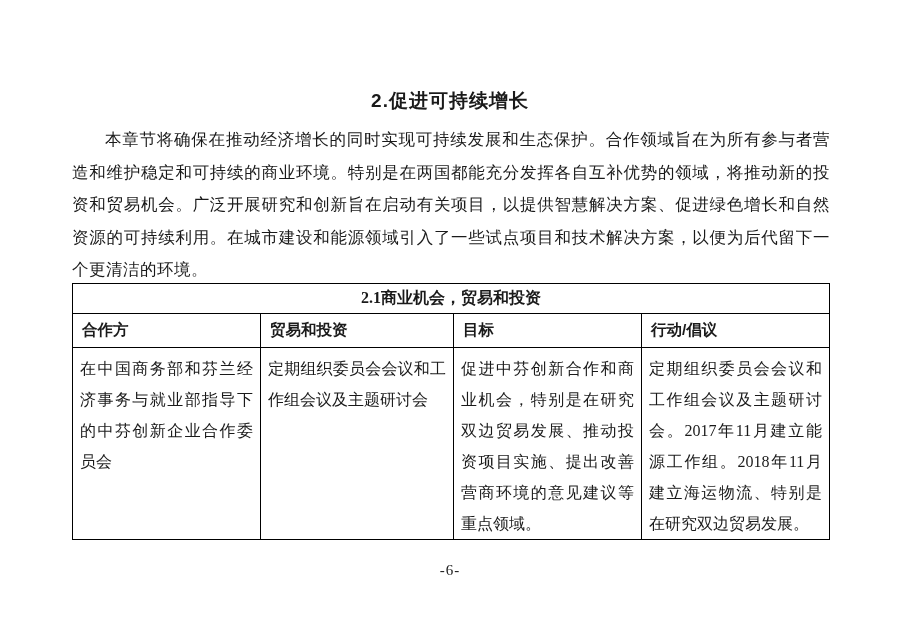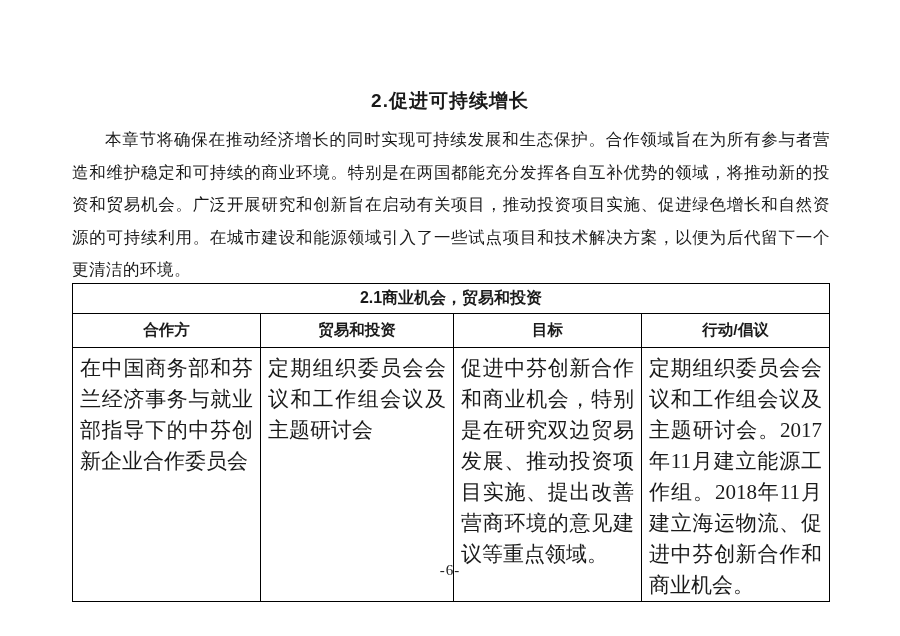--- a/index.html
+++ b/index.html
@@ -48,38 +48,38 @@
     table-layout: fixed;
   }
   table.coop-table td {
     border: 1px solid #000000;
     box-sizing: border-box;
   }
   .table-title-cell {
     height: 30px;
     text-align: center;
     vertical-align: middle;
-    font-family: Liberation Sans, sans-serif;
+    font-family: Liberation Serif, serif;
     font-weight: 700;
     font-size: 16px;
   }
   .header-cell {
     height: 34px;
-    text-align: center;
+    text-align: left;
     vertical-align: middle;
-    padding: 0 23px;
+    padding: 0 9px;
     font-family: "Liberation Sans", "DejaVu Sans", sans-serif;
     font-weight: 700;
     font-size: 15.5px;
   }
   .body-cell {
     height: 186px;
     vertical-align: top;
     padding: 5px 7px 0 7px;
-    font-size: 21px;
+    font-size: 16px;
     line-height: 31px;
     text-align: justify;
     text-justify: inter-character;
     overflow: hidden;
   }
   .page-number {
     position: absolute;
     top: 562px;
     left: 0;
     right: 0;
@@ -88,21 +88,21 @@
     letter-spacing: 1px;
   }
 </style>
 </head>
 <body>
 
 <div class="page">
 
   <div class="doc-title">2.促进可持续增长</div>
 
-  <div class="paragraph">本章节将确保在推动经济增长的同时实现可持续发展和生态保护。合作领域旨在为所有参与者营造和维护稳定和可持续的商业环境。特别是在两国都能充分发挥各自互补优势的领域，将推动新的投资和贸易机会。广泛开展研究和创新旨在启动有关项目，推动投资项目实施、促进绿色增长和自然资源的可持续利用。在城市建设和能源领域引入了一些试点项目和技术解决方案，以便为后代留下一个更清洁的环境。</div>
+  <div class="paragraph">本章节将确保在推动经济增长的同时实现可持续发展和生态保护。合作领域旨在为所有参与者营造和维护稳定和可持续的商业环境。特别是在两国都能充分发挥各自互补优势的领域，将推动新的投资和贸易机会。广泛开展研究和创新旨在启动有关项目，以提供智慧解决方案、促进绿色增长和自然资源的可持续利用。在城市建设和能源领域引入了一些试点项目和技术解决方案，以便为后代留下一个更清洁的环境。</div>
 
   <table class="coop-table">
     <colgroup>
       <col style="width:188px">
       <col style="width:193px">
       <col style="width:188px">
       <col style="width:188px">
     </colgroup>
     <tbody>
       <tr>
@@ -111,20 +111,20 @@
       <tr>
         <td class="header-cell">合作方</td>
         <td class="header-cell">贸易和投资</td>
         <td class="header-cell">目标</td>
         <td class="header-cell">行动/倡议</td>
       </tr>
       <tr>
         <td class="body-cell">在中国商务部和芬兰经济事务与就业部指导下的中芬创新企业合作委员会</td>
         <td class="body-cell">定期组织委员会会议和工作组会议及主题研讨会</td>
         <td class="body-cell">促进中芬创新合作和商业机会，特别是在研究双边贸易发展、推动投资项目实施、提出改善营商环境的意见建议等重点领域。</td>
-        <td class="body-cell">定期组织委员会会议和工作组会议及主题研讨会。2017年11月建立能源工作组。2018年11月建立海运物流、促进中芬创新合作和商业机会。</td>
+        <td class="body-cell">定期组织委员会会议和工作组会议及主题研讨会。2017年11月建立能源工作组。2018年11月建立海运物流、特别是在研究双边贸易发展。</td>
       </tr>
     </tbody>
   </table>
 
   <div class="page-number">-6-</div>
 
 </div>
 
 </body></html>

